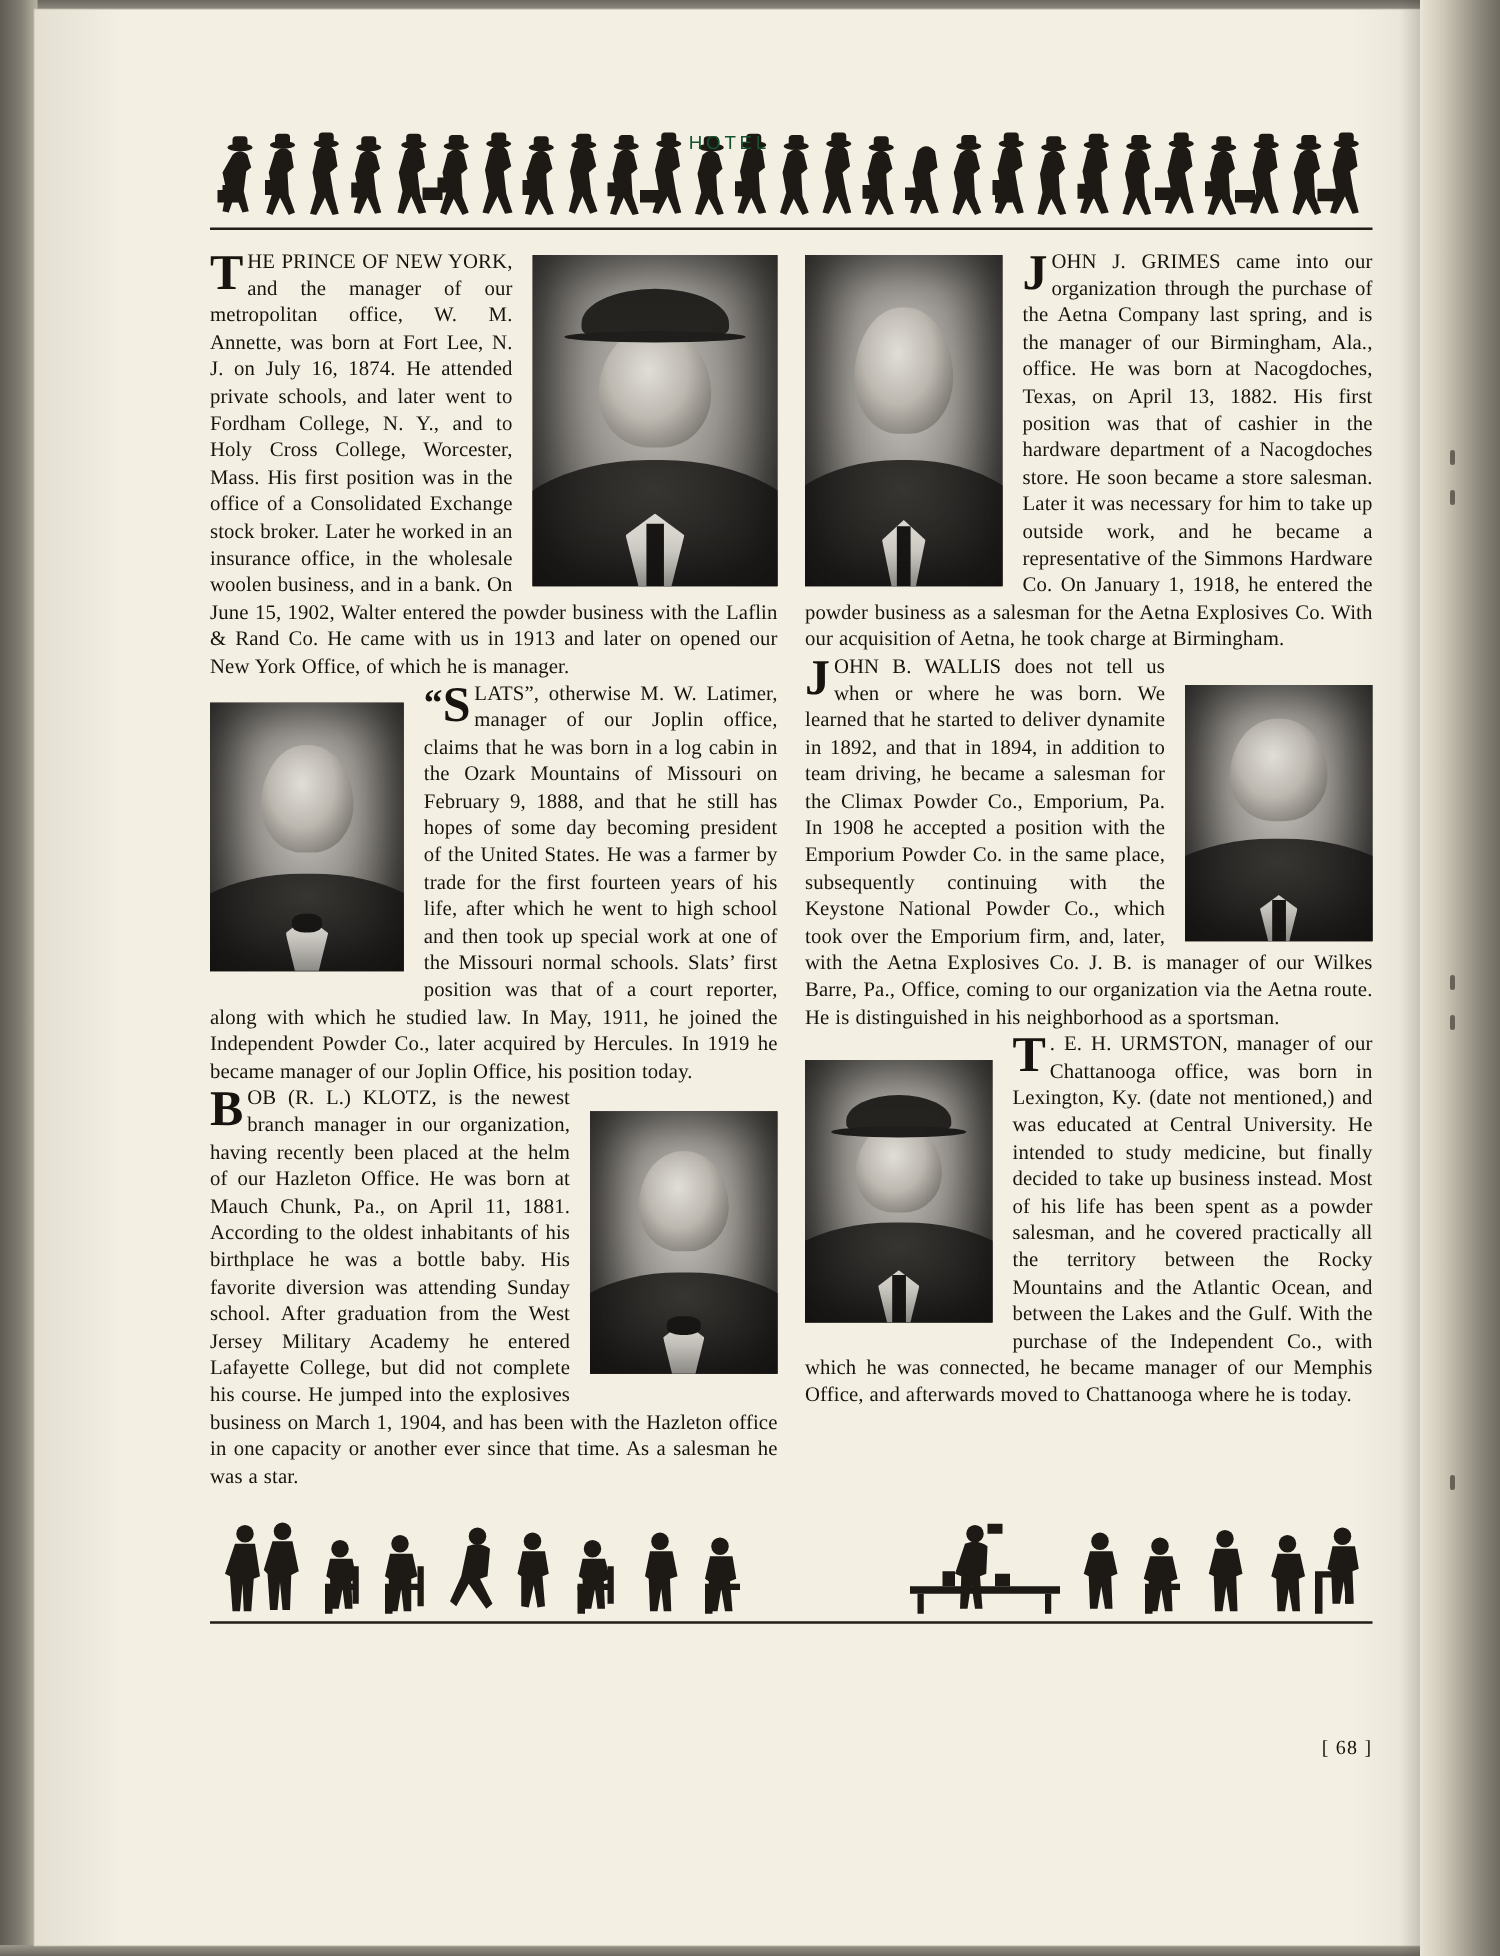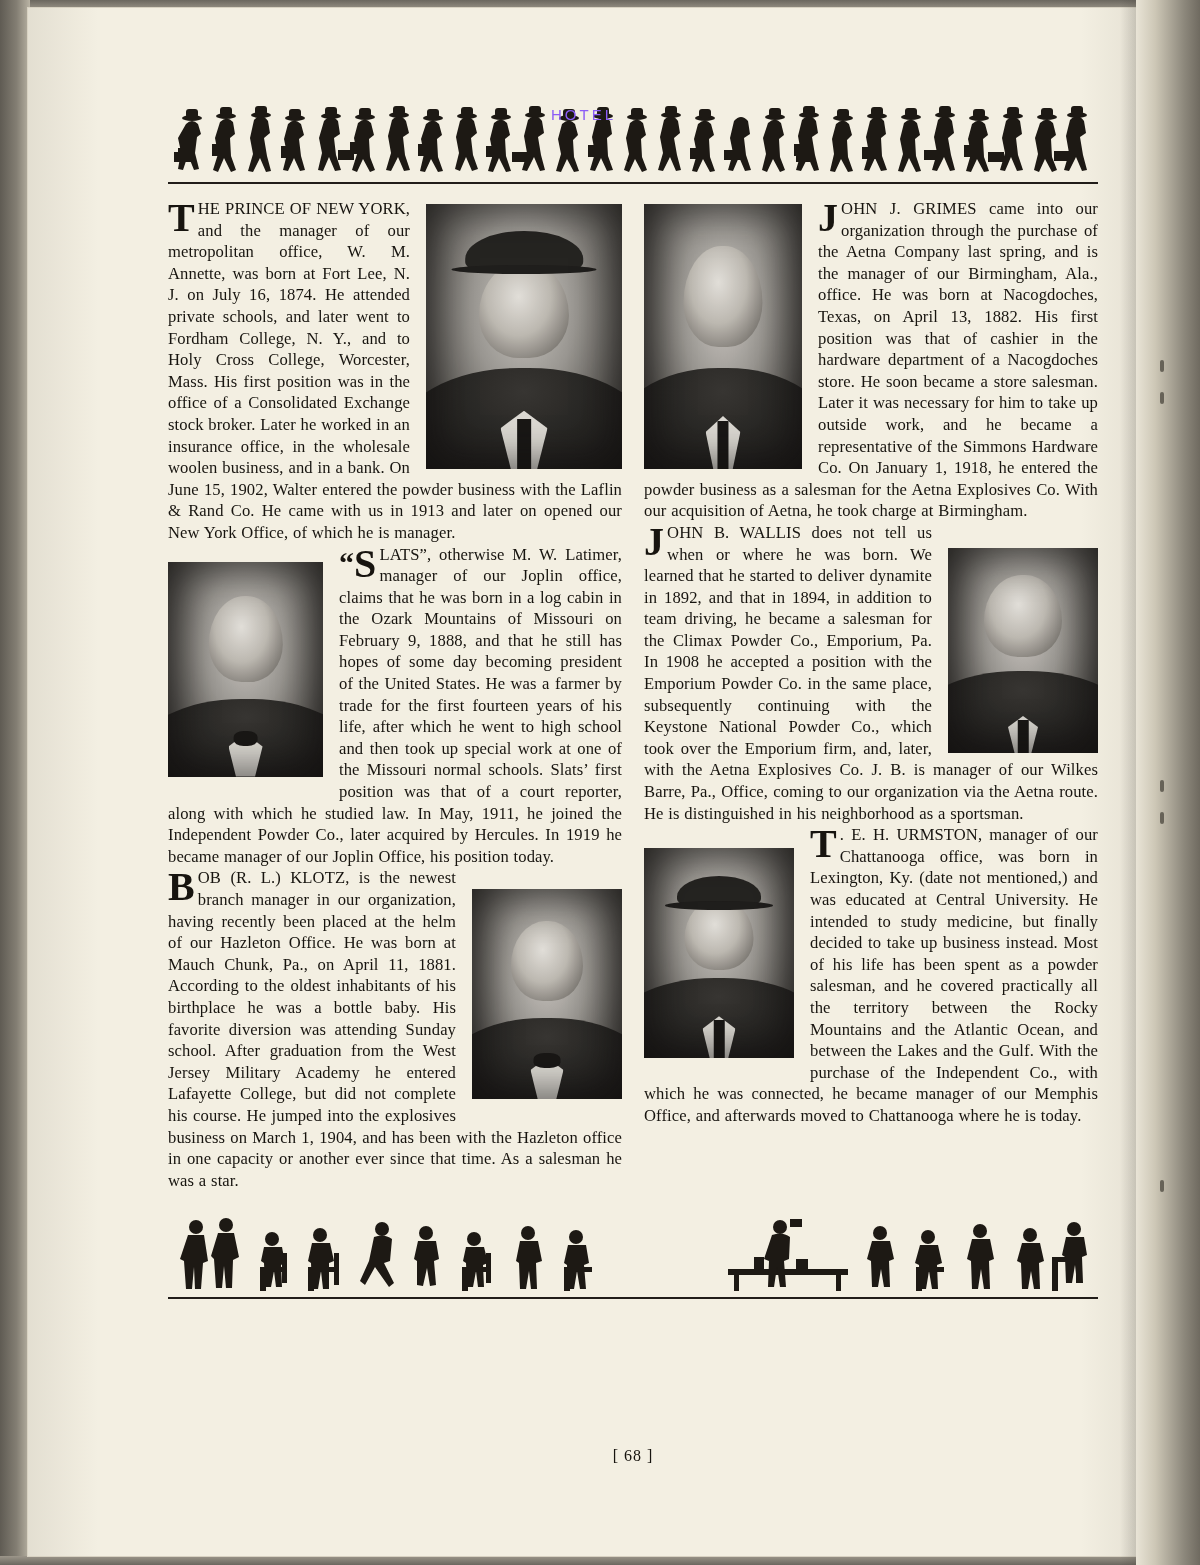--- a/index.html
+++ b/index.html
@@ -102,21 +102,21 @@
     overflow: hidden;
   }
   .ornament svg { display: block; }
   .hotel-word {
     position: absolute;
     left: 383px;
     top: 2px;
     font-family: "Liberation Sans", sans-serif;
     font-size: 15px;
     letter-spacing: 3px;
-    color: #8b5cf6;
+    color: #14532d;
   }
 
   
   .cols {
     display: flex;
     gap: 22px;
     margin-top: 14px;
   }
   .col {
     width: 454px;
@@ -496,21 +496,21 @@
                 <rect x="884" y="44" width="28" height="5"></rect>
                 <rect x="908" y="30" width="5" height="40"></rect>
               <circle cx="906" cy="16" r="7"></circle>
               <path d="M898 24 h18 l3 18 -5 2 1 26 -6 0 -2-18 -3 18 -6 0 -1-26 -3-2z"></path>
             </g>
           </g>
         </svg>
       </div>
       <div class="rule thin"></div>
 
-      <div class="page-number" style="top:1343px;">[ 68 ]</div>
+      <div class="page-number" style="top:1286px;text-align:right;">[ 68 ]</div>
     </div>
   </div>
 
   <div class="gutter-shadow"></div>
   <div class="gutter"></div>
   <div class="stitch" style="top:360px;"></div>
   <div class="stitch" style="top:392px;"></div>
   <div class="stitch" style="top:780px;"></div>
   <div class="stitch" style="top:812px;"></div>
   <div class="stitch" style="top:1180px;"></div>

